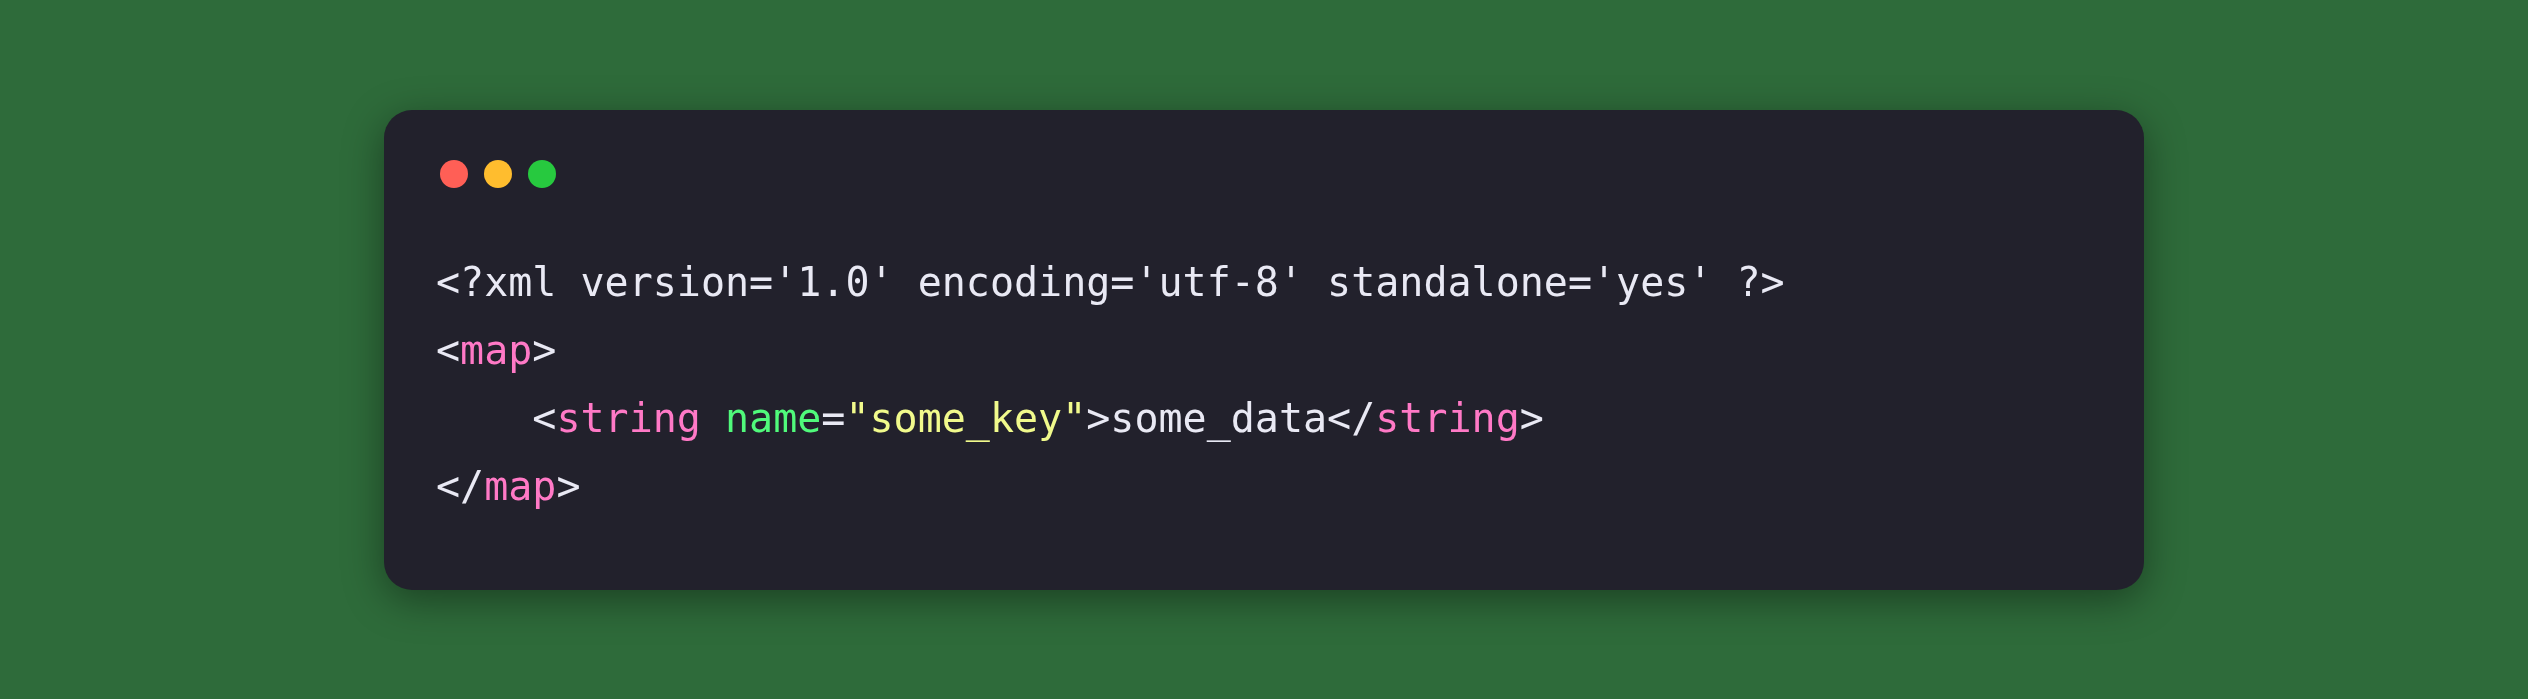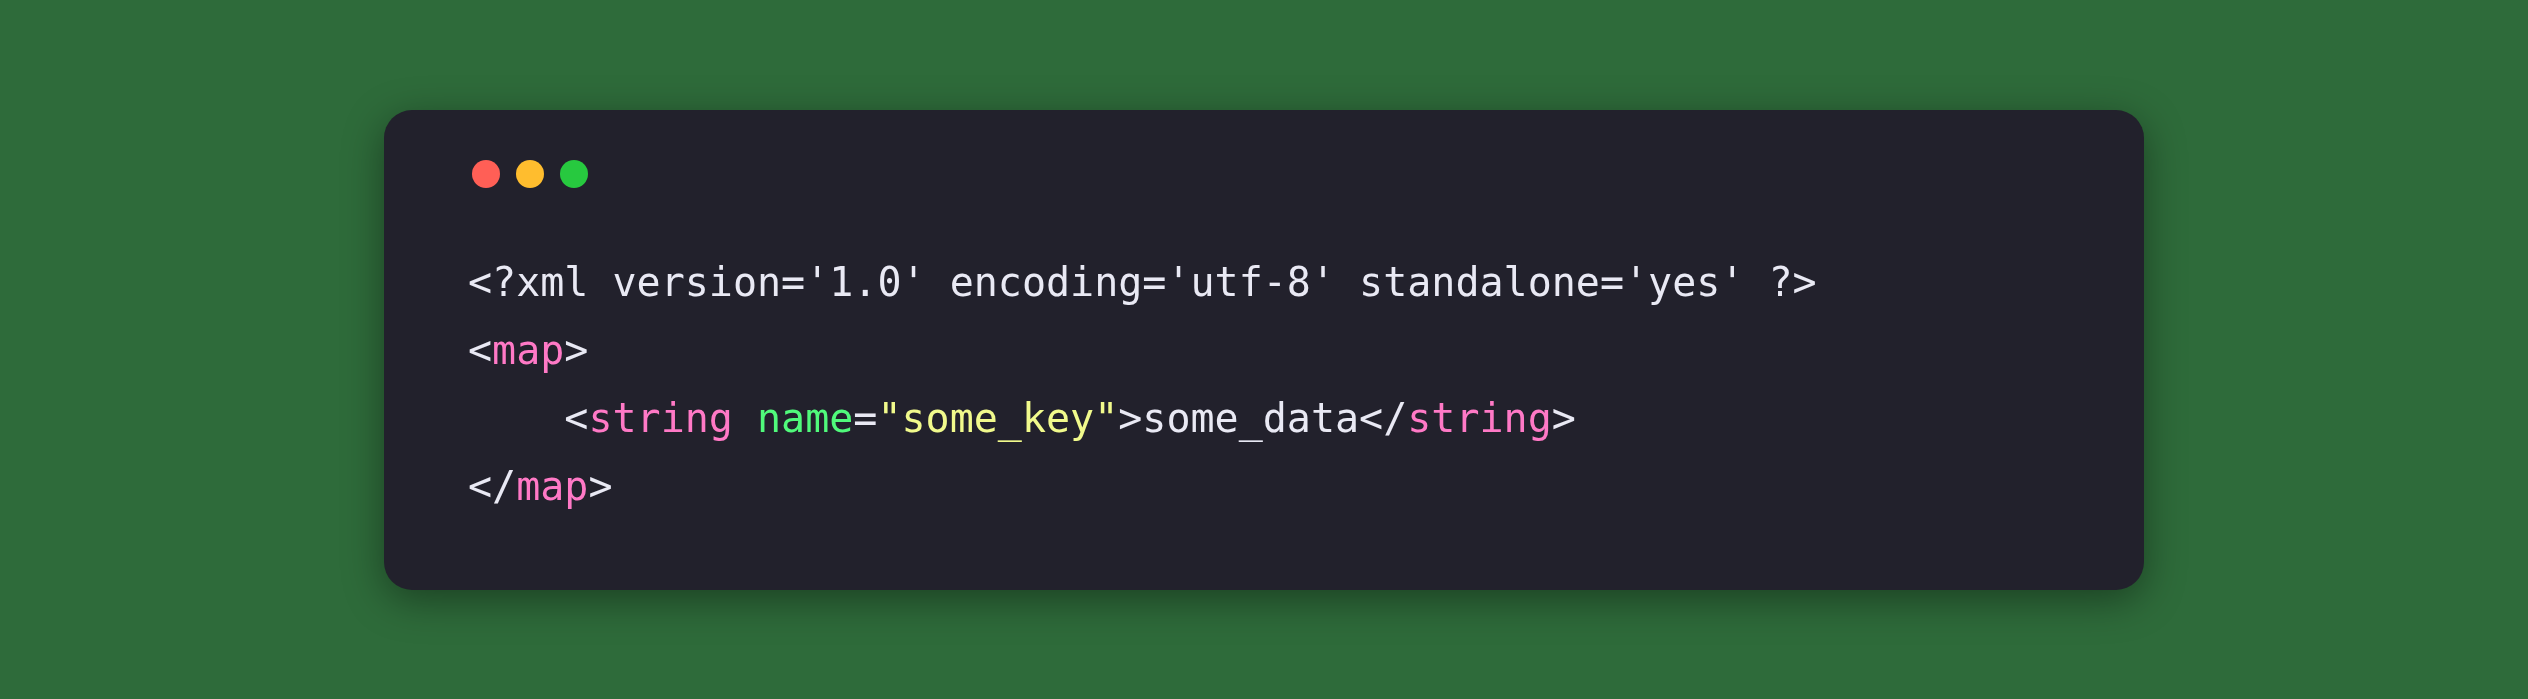--- a/index.html
+++ b/index.html
@@ -9,21 +9,21 @@
     height: 699px;
     display: flex;
     align-items: center;
     justify-content: center;
     font-family: ui-monospace, 'SF Mono', Menlo, Monaco, Consolas, monospace;
   }
   .window {
     background: #22212c;
     border-radius: 28px;
     width: 1760px;
-    padding: 50px 60px 70px 84px;
+    padding: 50px 60px 70px 52px;
     box-shadow: 0 10px 40px rgba(0,0,0,0.4);
   }
   .traffic-lights {
     display: flex;
     gap: 16px;
     margin-bottom: 60px;
     padding-left: 4px;
   }
   .traffic-light {
     width: 28px;

